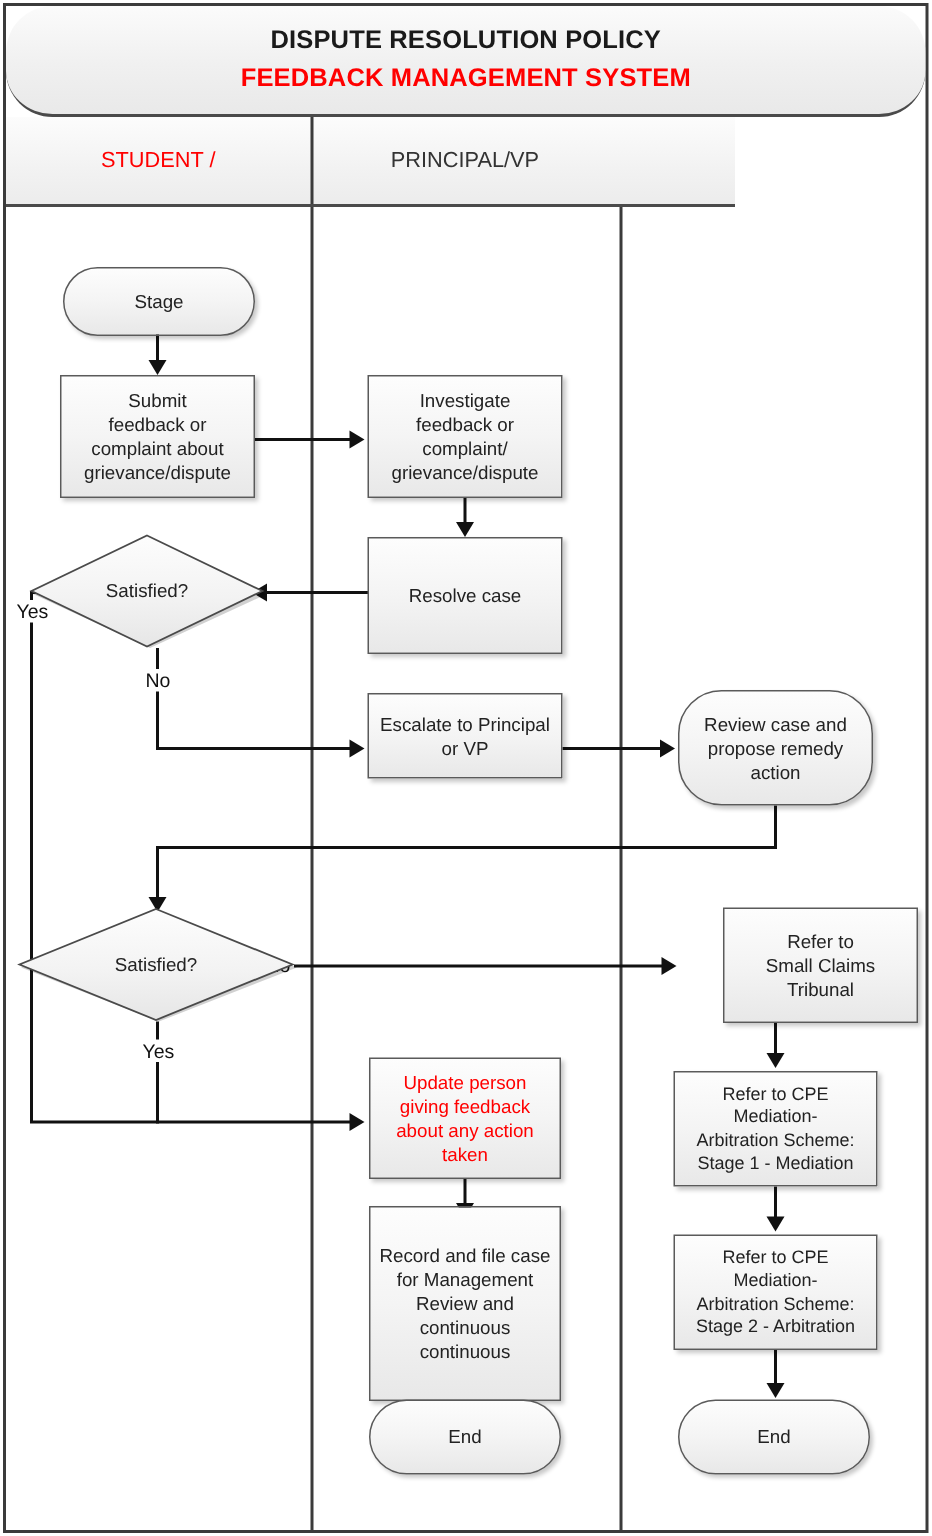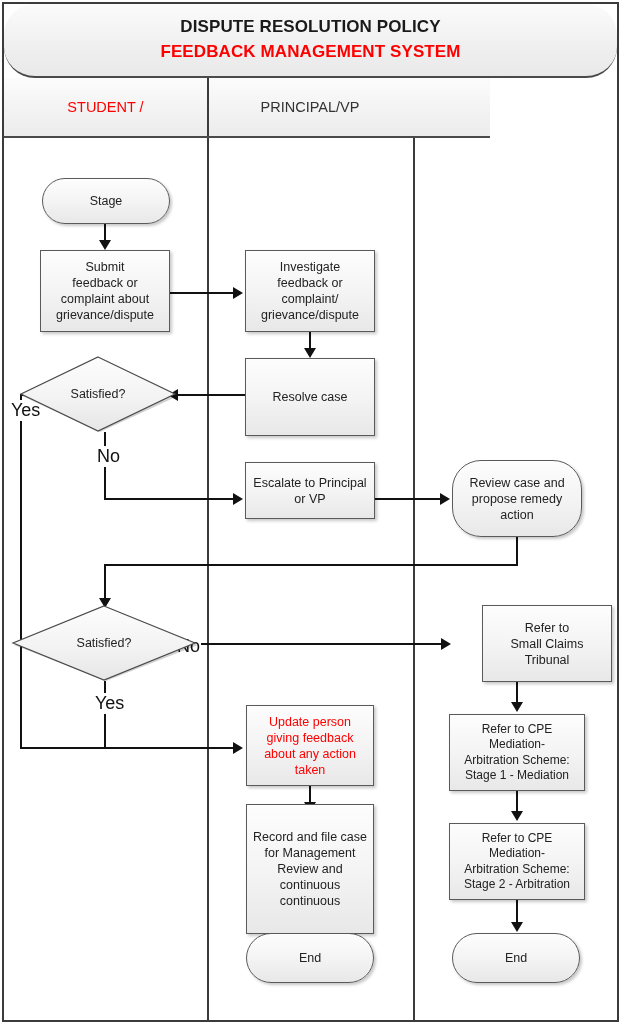--- a/index.html
+++ b/index.html
@@ -168,21 +168,21 @@
     border-left: 10px solid #111111;
   }
   .arrow.left {
     border-top: 6px solid transparent;
     border-bottom: 6px solid transparent;
     border-right: 10px solid #111111;
   }
 
   .edge-label {
     position: absolute;
-    font-size: 18px;
+    font-size: 13px;
     color: #111111;
     background: #ffffff;
     padding: 0 1px;
     white-space: nowrap;
   }
 </style>
 </head>
 <body>
 
 <div id="page">

